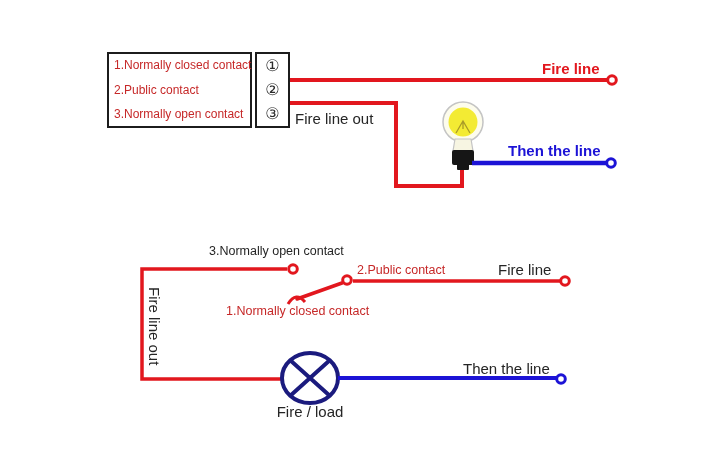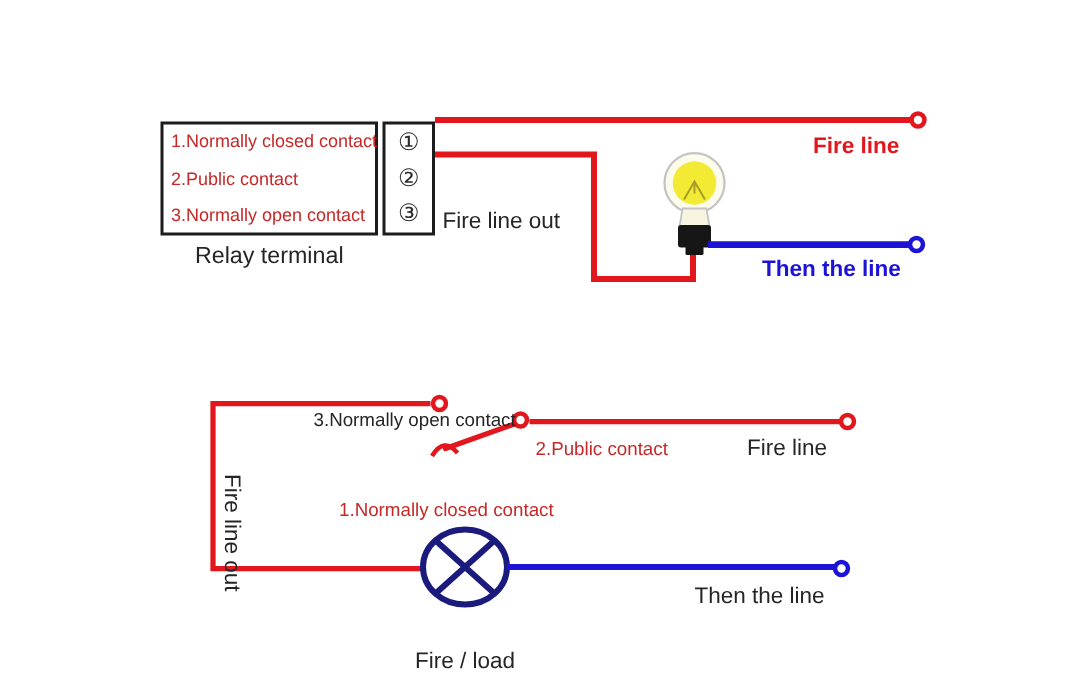--- a/index.html
+++ b/index.html
@@ -4,21 +4,21 @@
 <style>
   :root{
     --wire-red:#e2171e; --label-red:#c62828; --wire-blue:#1c13d6;
     --lamp-navy:#1b1b7e; --text-dark:#252525; --bulb-yellow:#f3eb33; --bulb-glass:#c4c4c4;
   }
   html,body{margin:0;padding:0;background:#fff;}
   #canvas{
     position:relative;width:720px;height:450px;background:#ffffff;overflow:hidden;
     font-family:"Liberation Sans", sans-serif;
   }
-  .abs{position:absolute;white-space:nowrap;margin-top:29px;}
+  .abs{position:absolute;white-space:nowrap;}
   #wires{position:absolute;left:0;top:0;}
   .w-red{stroke:var(--wire-red);fill:none;}
   .w-blue{stroke:var(--wire-blue);fill:none;}
   .ring-red{stroke:var(--wire-red);fill:#fff;}
   .ring-blue{stroke:var(--wire-blue);fill:#fff;}
   .navy{stroke:var(--lamp-navy);fill:none;}
 
   .relay-box{
     left:107px;top:52px;width:145px;height:76px;box-sizing:border-box;
     border:2px solid #1c1c1c;display:flex;flex-direction:column;
@@ -90,21 +90,20 @@
     <span>2.Public contact</span>
     <span>3.Normally open contact</span>
   </div>
 
   <div class="abs terminal-box">
     <span>①</span>
     <span>②</span>
     <span>③</span>
   </div>
 
-  <div class="abs relay-caption">Relay terminal</div>
   <div class="abs lbl fireout-top">Fire line out</div>
   <div class="abs fire-top">Fire line</div>
   <div class="abs then-top">Then the line</div>
 
   <div class="abs lbl-sm open-lbl">3.Normally open contact</div>
   <div class="abs lbl-red public-lbl">2.Public contact</div>
   <div class="abs lbl-red closed-lbl">1.Normally closed contact</div>
   <div class="abs lbl fire-bot">Fire line</div>
   <div class="abs lbl then-bot">Then the line</div>
   <div class="abs fireout-bot">Fire line out</div>

